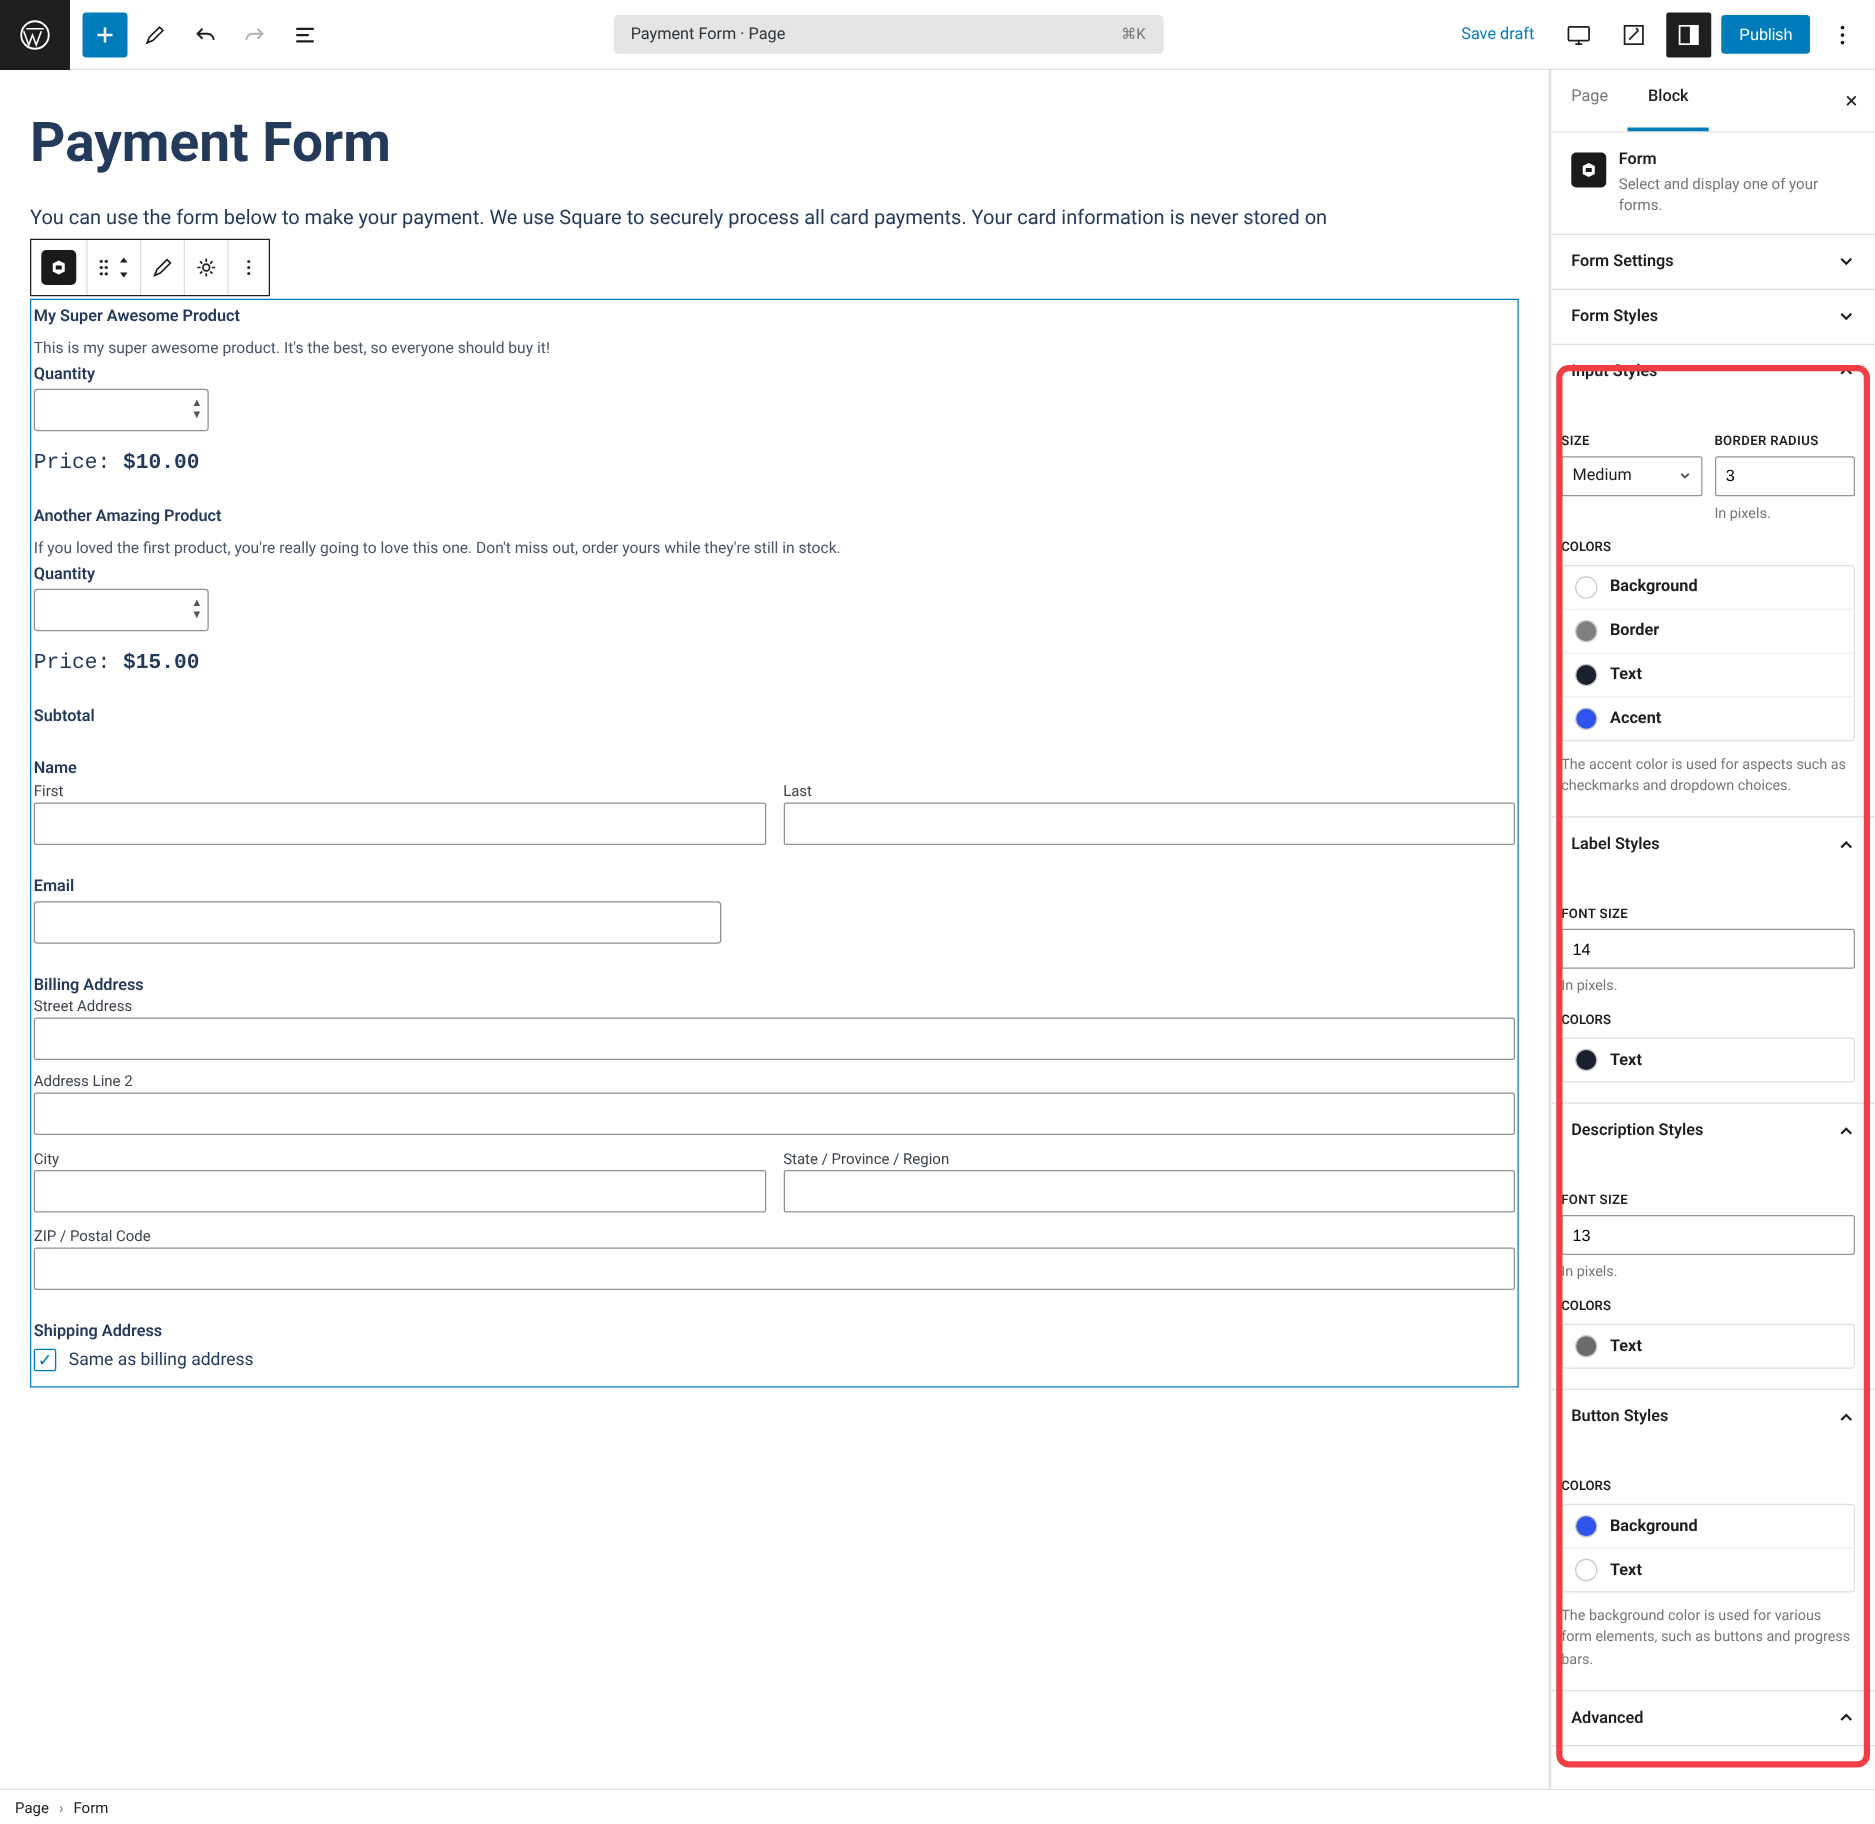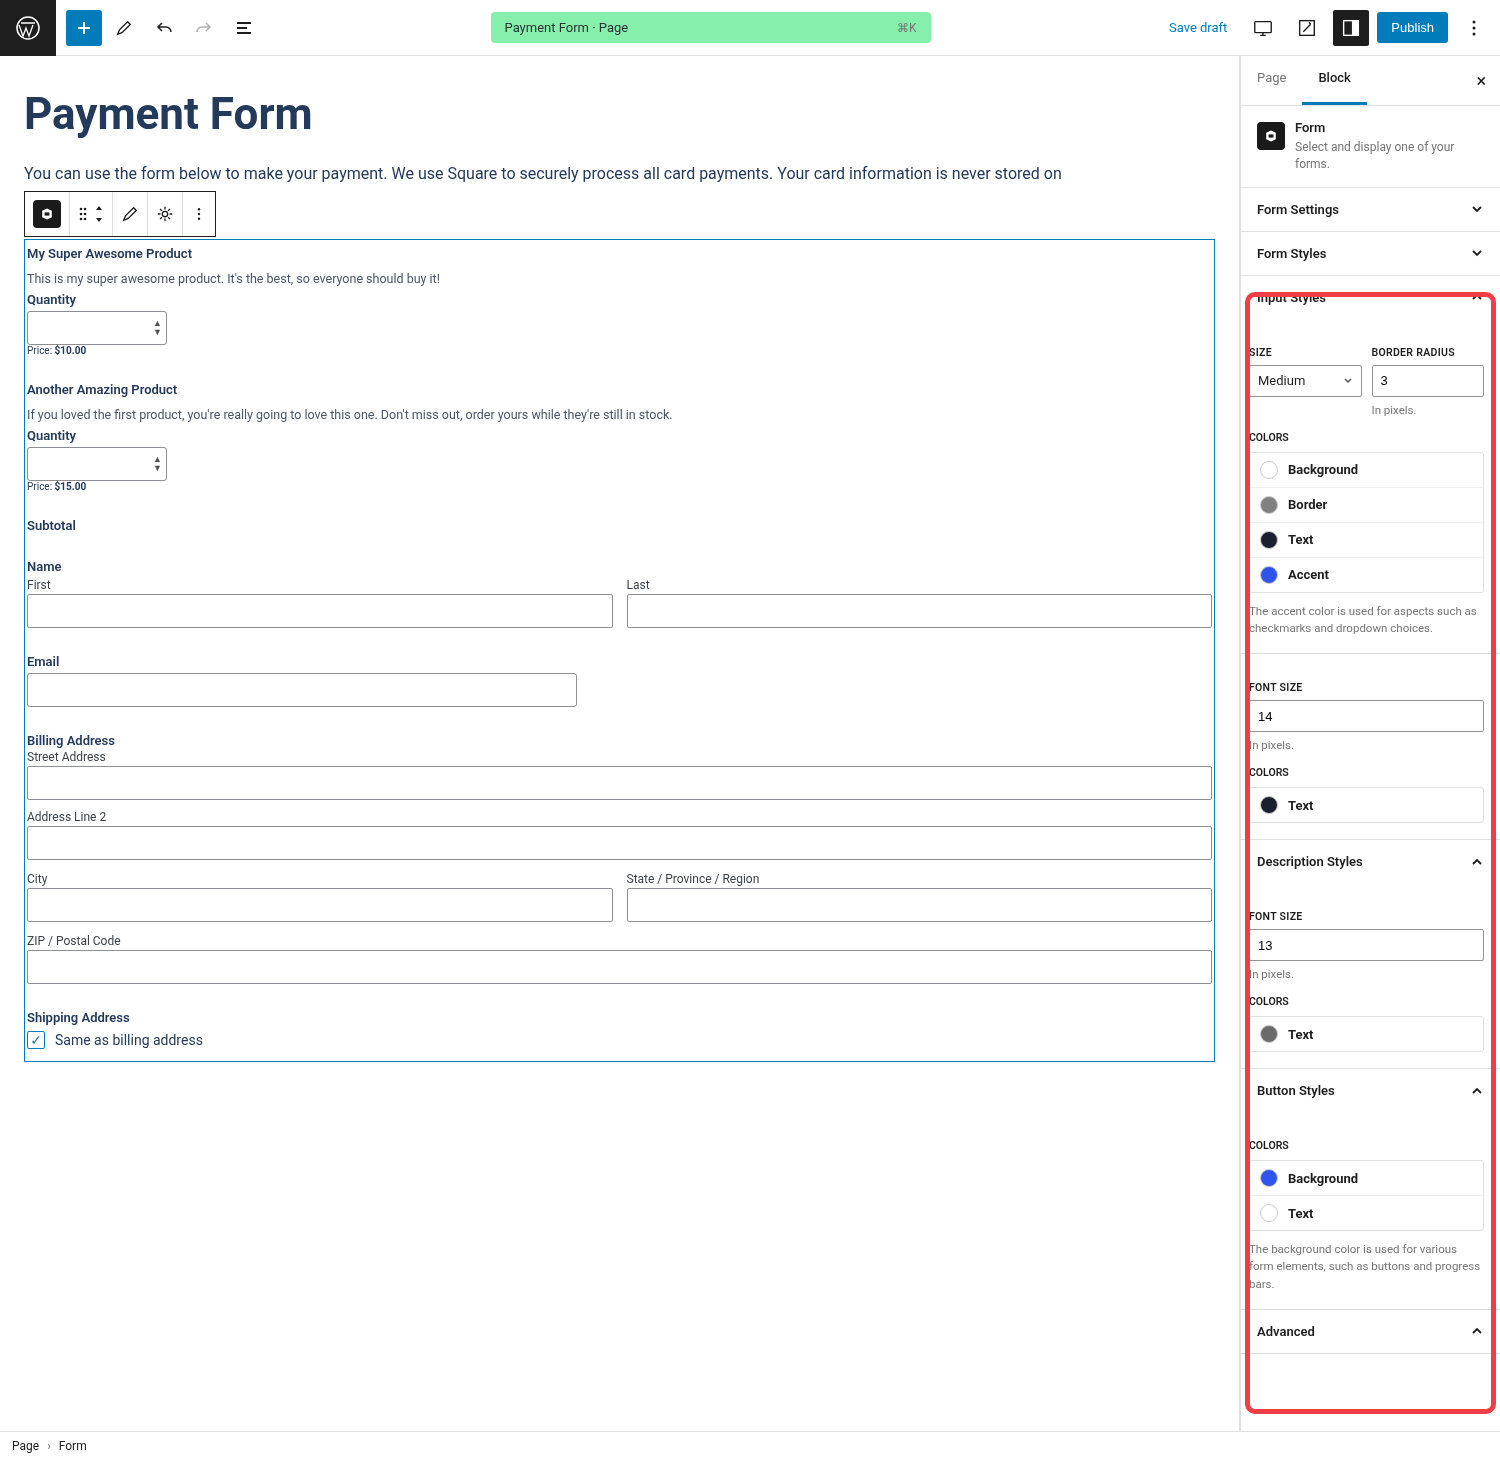--- a/index.html
+++ b/index.html
@@ -5,21 +5,21 @@
     * { box-sizing: border-box; margin: 0; padding: 0; }
     body { font-family: -apple-system, BlinkMacSystemFont, "Segoe UI", Roboto, sans-serif; font-size: 13px; color: #1e1e1e; background: #fff; }
     
     
     .topbar { display: flex; align-items: center; height: 56px; border-bottom: 1px solid #e0e0e0; padding: 0; }
     .wp-logo { width: 56px; height: 56px; background: #1e1e1e; display: flex; align-items: center; justify-content: center; color: #fff; }
     .toolbar-left { display: flex; align-items: center; padding-left: 10px; gap: 4px; }
     .icon-btn { width: 36px; height: 36px; display: flex; align-items: center; justify-content: center; border-radius: 3px; cursor: pointer; }
     .icon-btn.primary { background: #007cba; color: #fff; }
     .toolbar-center { flex: 1; display: flex; justify-content: center; }
-    .doc-title-bar { background: #86efac; border-radius: 4px; padding: 8px 14px; width: 440px; display: flex; justify-content: center; align-items: center; gap: 8px; font-size: 13px; color: #2c3338;}
+    .doc-title-bar { background: #e5e5e5; border-radius: 4px; padding: 8px 14px; width: 440px; display: flex; justify-content: center; gap: 8px; font-size: 13px; color: #2c3338;}
     .shortcut { color: #757575; font-size: 12px; margin-left:auto;}
     .toolbar-right { display: flex; align-items: center; gap: 8px; padding-right: 8px; }
     .link-btn { color: #007cba; font-size: 13px; cursor: pointer; padding: 6px 10px; }
     .icon-box { width: 36px; height: 36px; display: flex; align-items: center; justify-content: center; cursor: pointer; border-radius:2px;}
     .icon-box.dark { background: #1e1e1e; color: #fff; }
     .btn-publish { background: #007cba; color: #fff; border: none; padding: 8px 14px; border-radius: 3px; font-size: 13px; cursor: pointer; }
     
     
     .workspace { display: flex; height: calc(100vh - 56px - 28px); min-height: 1340px; }
     .editor { flex: 1; overflow-y: auto; padding: 20px 24px 0 24px; position: relative; border-right: 1px solid #e0e0e0; }
@@ -34,21 +34,21 @@
     .block-toolbar > div:last-child { border-right: none; }
     .form-icon-round { width: 28px; height: 28px; background:#1a1a1a; border-radius:4px; display:flex;align-items:center;justify-content:center;}
     
     .form-block { border: 1.5px solid #007cba; padding: 4px 2px 12px 2px; }
     .product-title { font-weight: 600; font-size: 13px; color:#233a5a; margin-top: 2px;}
     .product-desc { font-size: 12.5px; color: #4a5568; margin-top: 10px; margin-bottom: 6px;}
     .field-label { font-size: 13px; font-weight: 600; color: #233a5a; margin-top: 4px;}
     .small-label { font-size: 12px; color: #3c434a; margin-top: 2px;}
     .qty-input { width: 140px; height: 34px; border: 1px solid #8c8f94; border-radius: 3px; margin-top: 4px; position: relative; background:#fff;}
     .spinner { position: absolute; right: 4px; top: 50%; transform: translateY(-50%); display: flex; flex-direction: column; font-size: 9px; color:#555; line-height:1;}
-    .price-line { font-size: 10px; color:#233a5a; }
+    .price-line { font-size: 17px; color:#233a5a; margin-top: 16px; font-family: Liberation Mono, monospace;}
     .price-line strong { font-weight: 700; }
     .section-gap { margin-top: 26px; }
     .text-input { width: 550px; max-width: 100%; height: 34px; border: 1px solid #8c8f94; border-radius: 3px; background:#fff; margin-top:4px;}
     .full-input { width: 100%; height: 34px; border: 1px solid #8c8f94; border-radius: 2px; background:#fff; margin-top:2px;}
     .name-row { display: flex; gap: 14px; margin-top: 2px;}
     .name-col { flex: 1; }
     .select-input { width:100%; height:34px; border:1px solid #8c8f94; border-radius:2px; background:#fff; display:flex; align-items:center; justify-content:flex-end; padding-right:10px; margin-top:2px;}
     .checkbox-row { display:flex; align-items:center; gap:10px; margin-top:6px;}
     .checkbox { width:18px; height:18px; border:1.5px solid #007cba; border-radius:2px; display:flex;align-items:center;justify-content:center; color:#007cba; font-size:14px;}
     .checkbox-label { font-size: 14px; color: #233a5a; }
@@ -370,20 +370,26 @@
           <div class="color-row">
               <div class="swatch" style="background:#2f54eb"></div>
               <span>Accent</span>
             </div>
         </div>
         <div class="help-text">The accent color is used for aspects such as checkmarks and dropdown choices.</div>
       </div>
     </div>
 
     <div class="panel">
+      <div class="panel-header">
+        <span>Label Styles</span>
+        <svg width="14" height="14" viewBox="0 0 14 14">
+            <path d="M3 9l4-4 4 4" stroke="#1e1e1e" stroke-width="1.8" fill="none"></path>
+          </svg>
+      </div>
       <div class="panel-body">
         <div class="tiny-label">FONT SIZE</div>
         <input class="sidebar-input" value="14" style="">
         <div class="hint">In pixels.</div>
         <div class="colors-label">COLORS</div>
         <div class="color-list">
           <div class="color-row">
               <div class="swatch" style="background:#1a202e"></div>
               <span>Text</span>
             </div>

